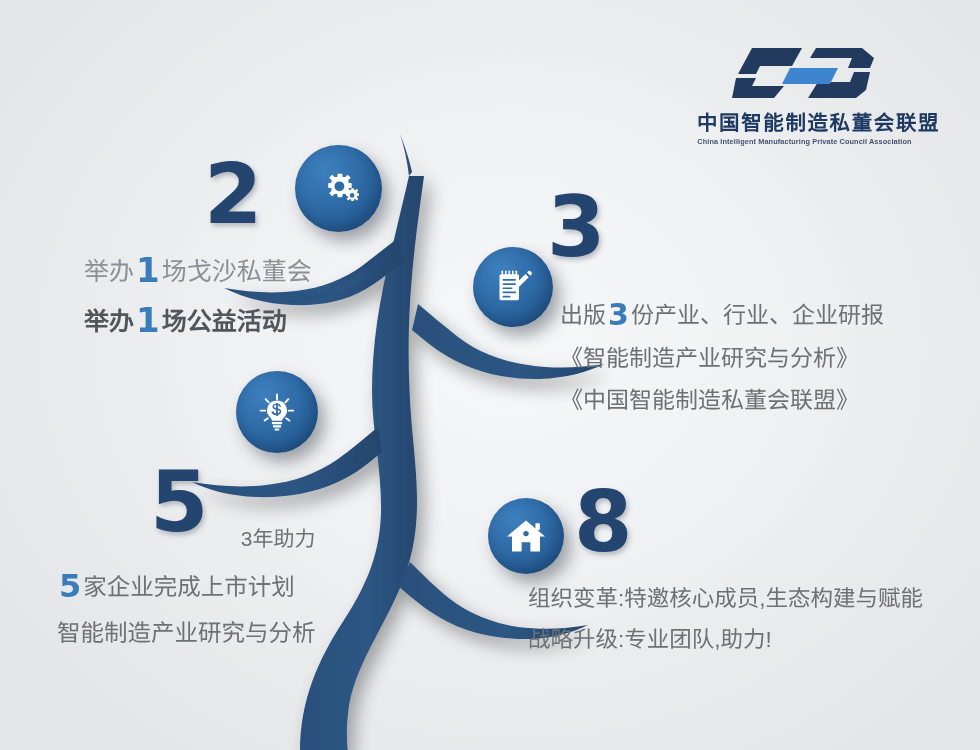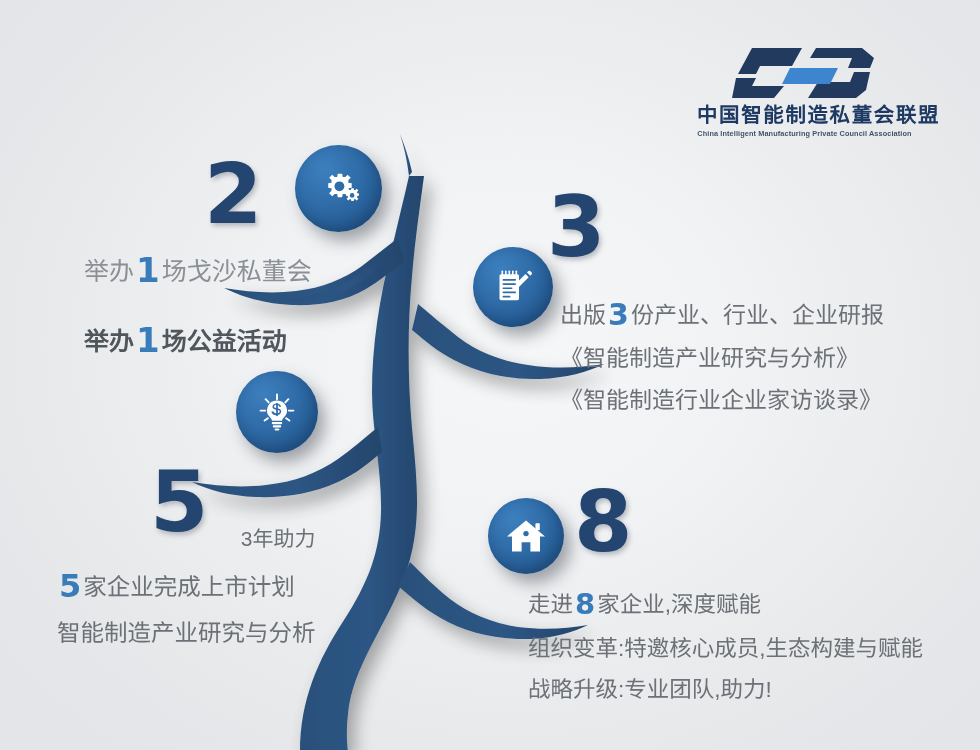--- a/index.html
+++ b/index.html
@@ -13,21 +13,21 @@
     position:relative;width:980px;height:750px;
     background:
       radial-gradient(ellipse 620px 520px at 52% 46%, #f6f7f8 0%, #f1f2f4 38%, #e9eaec 72%, #e4e5e8 100%);
     overflow:hidden;
   }
   
   #logo{position:absolute;left:697px;top:44px;width:215px;height:110px;text-align:center;}
   #logo .mark{width:150px;height:56px;margin:0 auto;display:block;}
   #logo .cn{
     font-size:20.5px;font-weight:bold;color:#1e3a63;letter-spacing:1.6px;
-    margin-top:4px;line-height:1.05;white-space:nowrap;
+    margin-top:12px;line-height:1.05;white-space:nowrap;
   }
   #logo .en{
     font-size:7.2px;color:#42536e;letter-spacing:.1px;margin-top:3px;
     white-space:nowrap;font-weight:bold;transform:scaleX(1.02);
   }
   
   #tree{position:absolute;left:0;top:0;width:980px;height:750px;}
   
   .badge{
     position:absolute;border-radius:50%;
@@ -47,21 +47,21 @@
   .block{position:absolute;color:#6d7278;}
   .line{white-space:nowrap;line-height:1.30;margin-top:12px;}
   .num-in{
     color:#3a7cba;font-family:"DejaVu Sans","Liberation Sans",sans-serif;
     font-weight:bold;padding:0 2px;position:relative;top:2px;
   }
   
   #blk2{left:84px;top:234px;font-size:25px;}
   #blk2 .l1{color:#8b9096;}
   #blk2 .l1 .num-in{font-size:34px;}
-  #blk2 .l2{color:#4f565c;font-weight:bold;margin-top:26px;}
+  #blk2 .l2{color:#4f565c;font-weight:bold;margin-top:6px;}
   #blk2 .l2 .num-in{font-size:34px;}
   
   #blk3{left:560px;top:281px;font-size:23px;color:#6c7177;}
   #blk3 .line{margin-bottom:4px;}
   #blk3 .num-in{font-size:30px;}
   
   #blk5{left:57px;top:513px;font-size:23.5px;color:#6c7177;}
   #blk5 .l0{font-size:21px;color:#6c7177;text-align:right;}
   #blk5 .line{margin-bottom:4px;}
   #blk5 .num-in{font-size:32px;}
@@ -249,32 +249,29 @@
     <div class="line l2">
       <span>举办</span><span class="num-in">1</span><span>场公益活动</span>
     </div>
   </div>
 
   <div class="block" id="blk3">
     <div class="line">
       <span>出版</span><span class="num-in">3</span><span>份产业、行业、企业研报</span>
     </div>
     <div class="line">《智能制造产业研究与分析》</div>
-    <div class="line">《智能制造行业企业家访谈录》</div>
+    <div class="line">《中国智能制造私董会联盟》</div>
   </div>
 
   <div class="block" id="blk5">
     <div class="line l0">3年助力</div>
     <div class="line">
       <span></span><span class="num-in">5</span><span>家企业完成上市计划</span>
     </div>
     <div class="line">智能制造产业研究与分析</div>
   </div>
 
   <div class="block" id="blk8">
-    <div class="line">
-      <span>走进</span><span class="num-in">8</span><span>家企业,深度赋能</span>
-    </div>
     <div class="line">组织变革:特邀核心成员,生态构建与赋能</div>
     <div class="line">战略升级:专业团队,助力!</div>
   </div>
 
 </div>
 
 </body></html>

